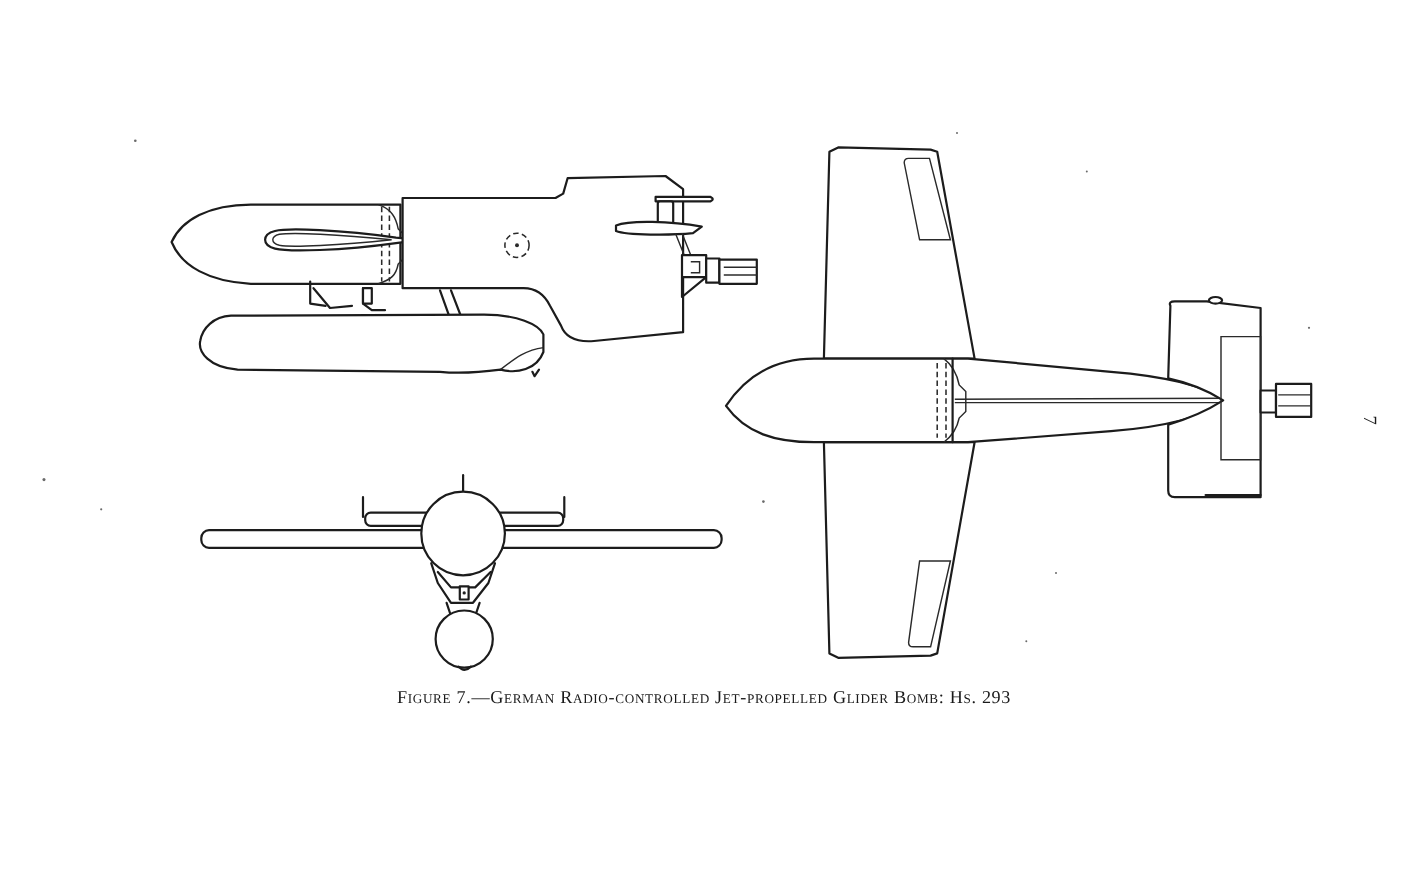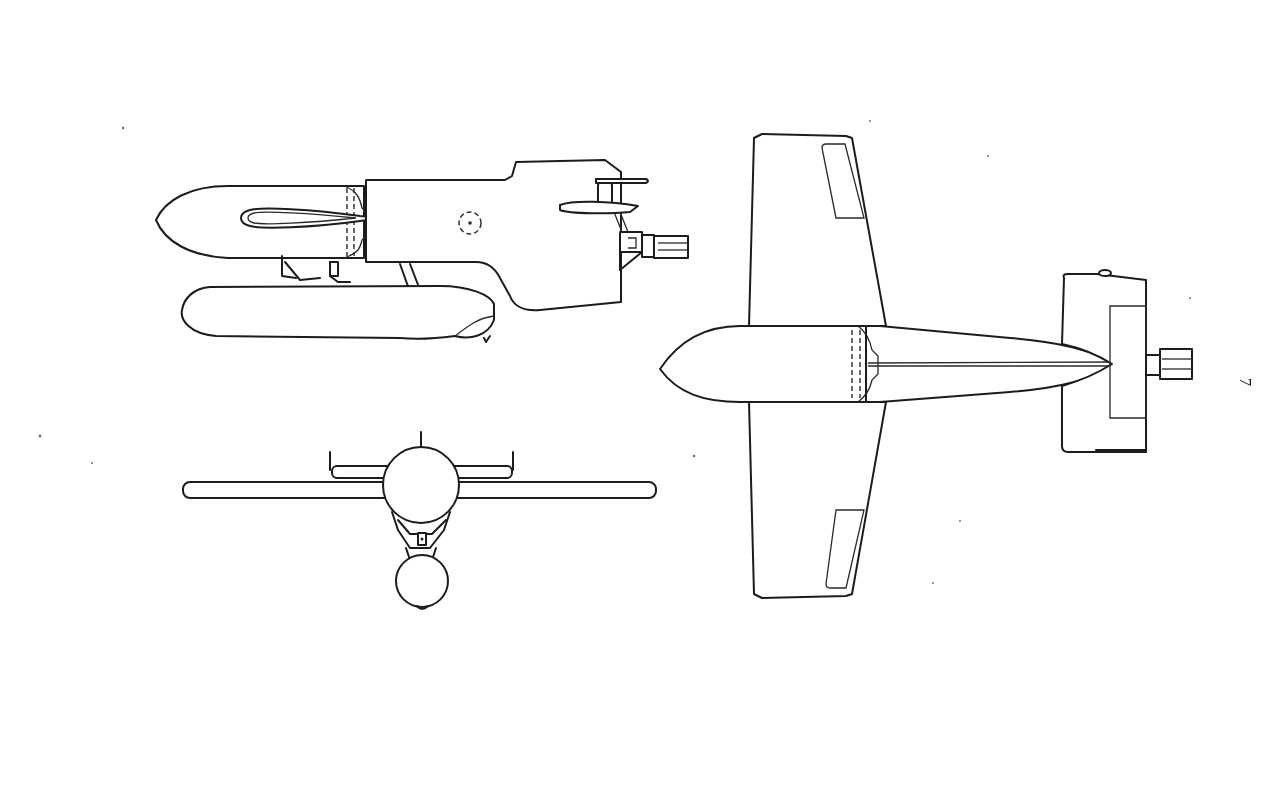--- a/index.html
+++ b/index.html
@@ -177,13 +177,14 @@
       <circle class="speck" cx="988" cy="156" r="0.9"></circle>
       <circle class="speck" cx="1190" cy="298" r="1"></circle>
       <circle class="speck" cx="933" cy="583" r="0.9"></circle>
       <circle class="speck" cx="960" cy="521" r="0.9"></circle>
       <circle class="speck" cx="870" cy="121" r="0.9"></circle>
     </g>
   </svg>
 
   <div class="page-number">7</div>
 
+  <div class="caption">Figure 7.—German Radio-controlled Jet-propelled Glider Bomb: Hs. 293</div>
 </div>
 
 </body></html>

